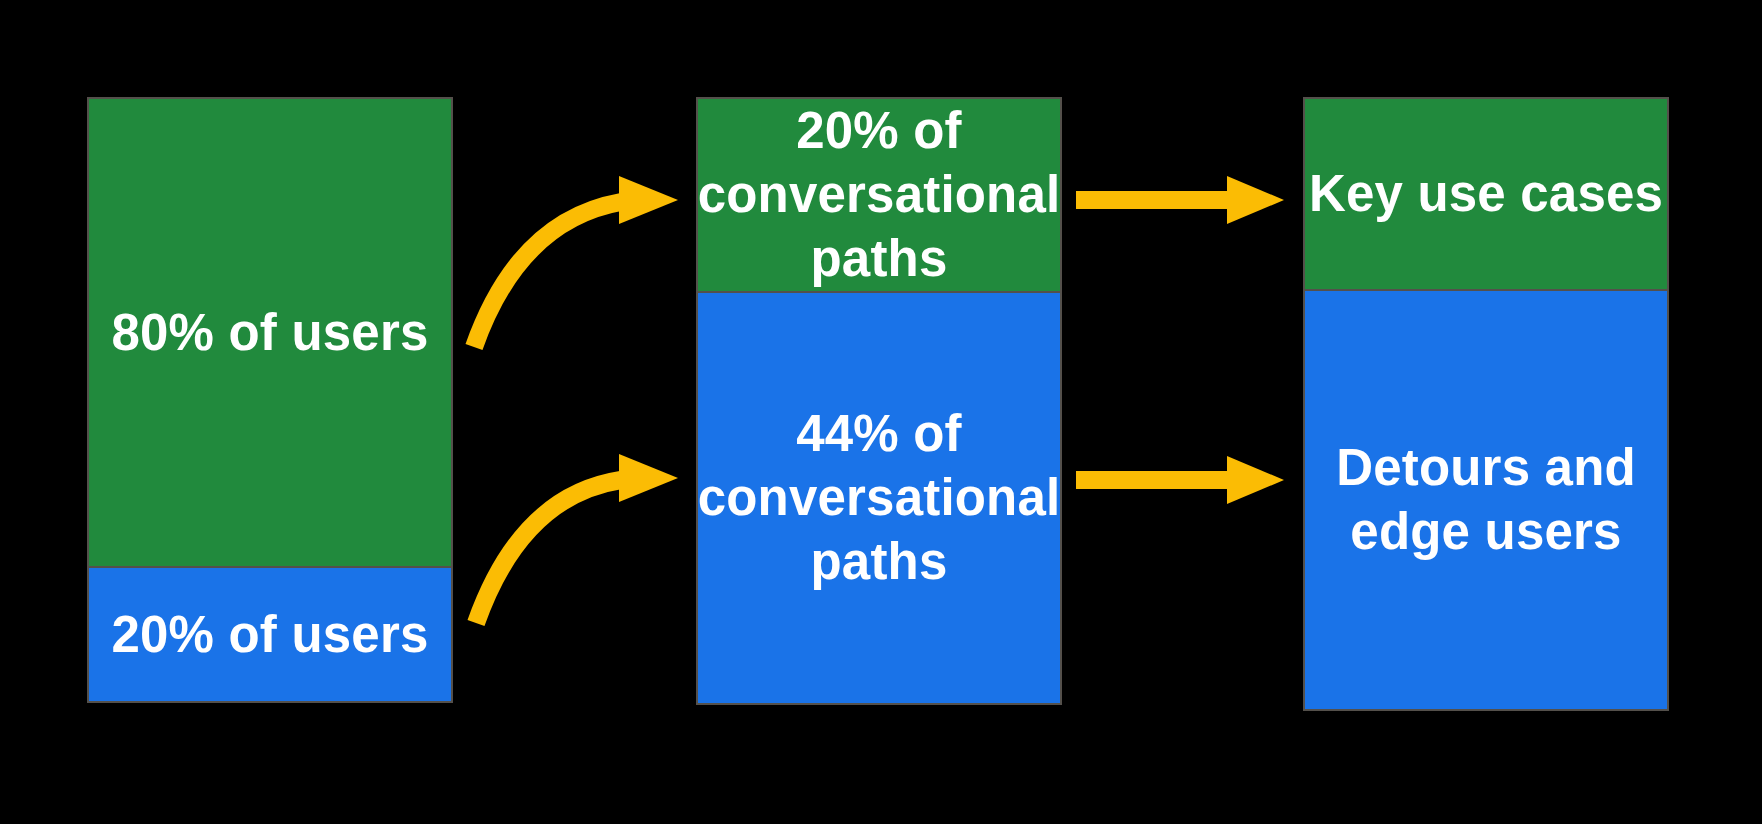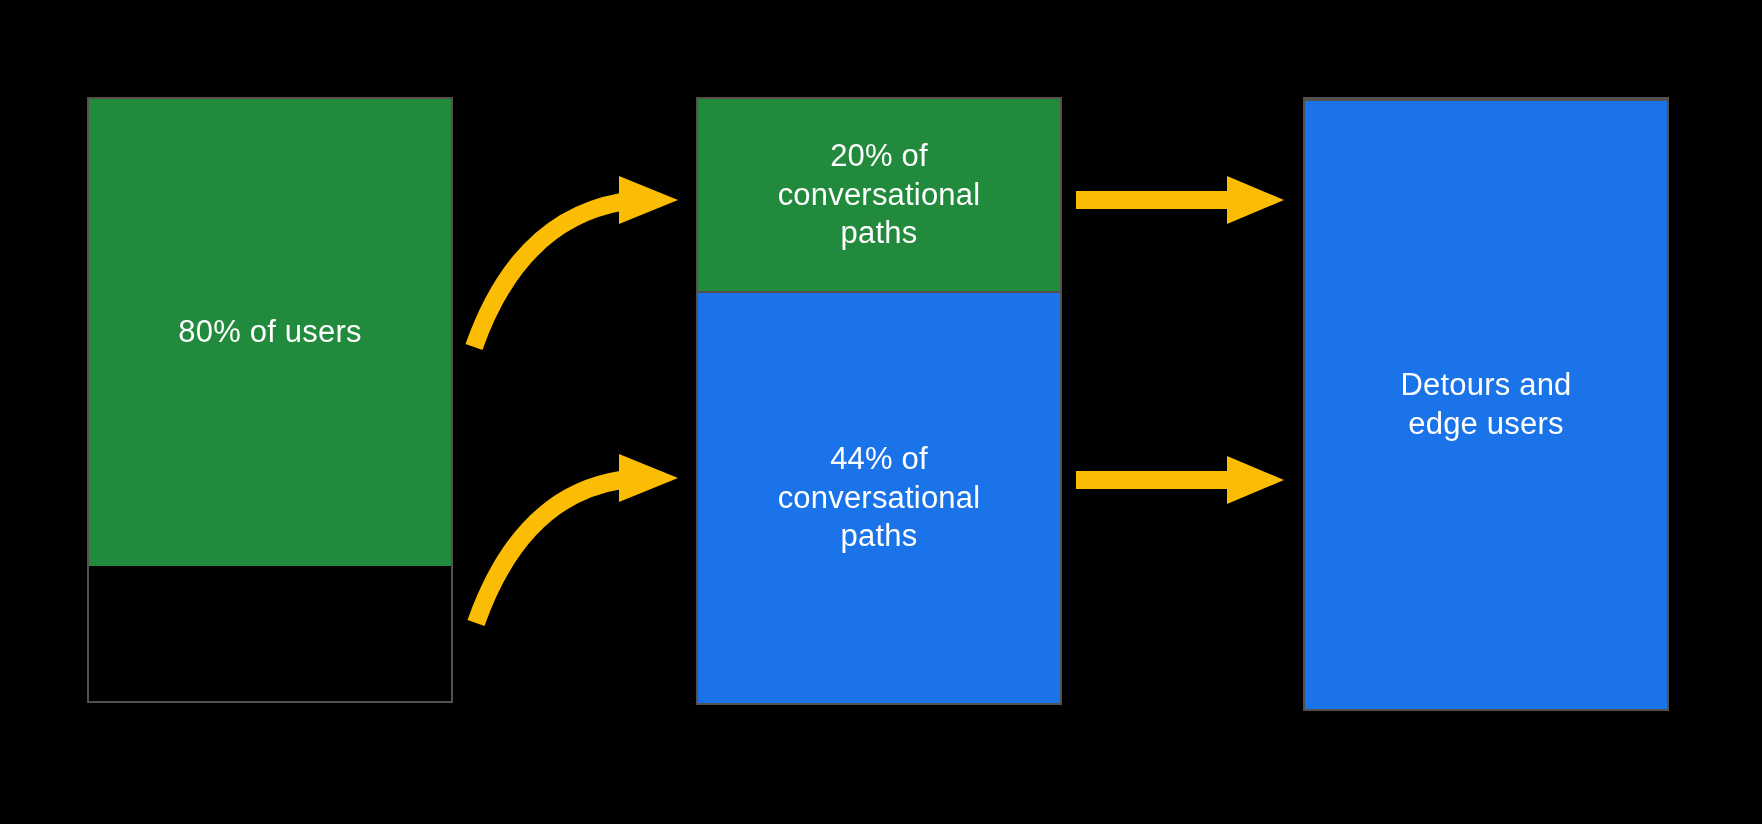--- a/index.html
+++ b/index.html
@@ -36,23 +36,23 @@
   }
   .seg-green { background: var(--green, #218A3D); }
   .seg-blue  { background: var(--blue, #1A73E8); border-top: 2.5px solid var(--border, #54504B); flex: 1 1 auto; }
 
   .seg-users-green    { height: 467px; }
   .seg-paths-green    { height: 192px; }
   .seg-outcomes-green { height: 190px; }
 
   .label {
     color: var(--text, #fff);
-    font-size: 31px;
+    font-size: 51px;
     line-height: 1.25;
-    font-weight: 400;
+    font-weight: 700;
     letter-spacing: 0.2px;
     white-space: pre-line;
   }
 
   .arrows-overlay {
     position: absolute;
     left: 0; top: 0;
     width: 1762px;
     height: 824px;
     pointer-events: none;
@@ -62,36 +62,42 @@
 </style>
 </head>
 <body>
 
 <div class="canvas">
 
   <div class="column col-users">
     <div class="segment seg-green seg-users-green">
       <span class="label">80% of users</span>
     </div>
+    <div class="segment seg-blue">
+      <span class="label">20% of users</span>
+    </div>
   </div>
 
   <div class="column col-paths">
     <div class="segment seg-green seg-paths-green">
       <span class="label">20% of
 conversational
 paths</span>
     </div>
     <div class="segment seg-blue">
       <span class="label">44% of
 conversational
 paths</span>
     </div>
   </div>
 
   <div class="column col-outcomes">
+    <div class="segment seg-green seg-outcomes-green">
+      <span class="label">Key use cases</span>
+    </div>
     <div class="segment seg-blue">
       <span class="label">Detours and
 edge users</span>
     </div>
   </div>
 
   <svg class="arrows-overlay" viewBox="0 0 1762 824">
     <g>
       <path class="arrow-shaft" d="M 474 347 C 502 268 548 215 621 202"></path>
       <polygon class="arrow-fill" points="619,176 678,200 619,224"></polygon>

